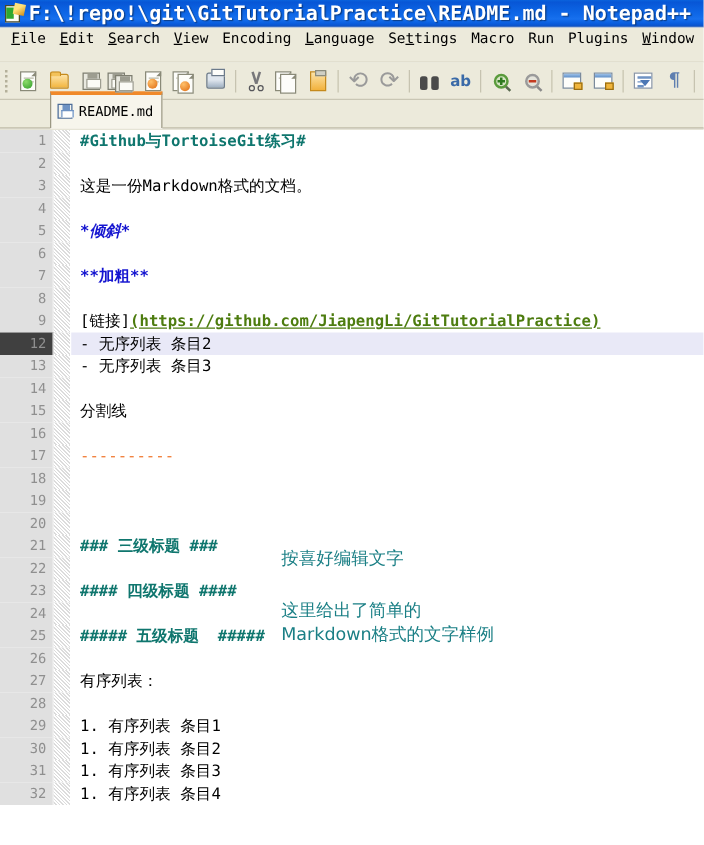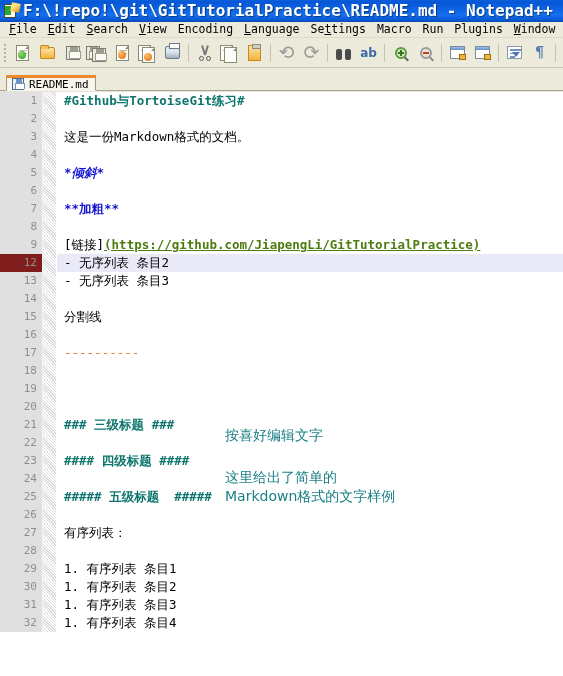--- a/index.html
+++ b/index.html
@@ -48,23 +48,23 @@
     font-family: "DejaVu Sans Mono", "Liberation Mono", monospace;
     font-size: 16px;
     font-weight: bold;
     letter-spacing: 0px;
     text-shadow: 1px 1px 1px rgba(0,0,0,.45);
     white-space: nowrap;
   }
 
   
   #menubar {
-    height: 16px;
+    height: 28px;
     background: #eceadb;
-    display: flex; align-items: flex-end;
+    display: flex; align-items: flex-start;
     padding-left: 4px;
     border-bottom: 1px solid #dedbcb;
   }
   .menu-item {
     font-family: "DejaVu Sans Mono", "Liberation Mono", monospace;
     font-size: 11.5px;
     color: #000;
     padding: 1px 6px 1px 5px;
     white-space: nowrap;
     cursor: default;
@@ -244,30 +244,31 @@
 
   
   #tabbar {
     height: 23px;
     background: #eceadb;
     display: flex; align-items: flex-end;
     border-bottom: 1px solid #a9a690;
     padding-left: 6px;
   }
   #tab-active {
-    height: 16px;
+    height: 30px;
     background: #f7f5ec;
     border: 1px solid #9b9884;
     border-top: 3px solid #f0892a;
     border-bottom: 1px solid #f7f5ec;
     display: flex; align-items: center;
     padding: 0 6px 0 5px;
     gap: 5px;
     margin-bottom: -1px;
     cursor: default;
+    margin-left: 34px;
   }
   .tab-floppy {
     width: 12px; height: 12px; flex: none;
     background: #f3f3ee; border: 1px solid #4d6d99; position: relative;
   }
   .tab-floppy:before {
     content:''; position:absolute; left:3px; top:0; width:6px; height:4px;
     background:#6f93c4;
   }
   .tab-floppy:after {
@@ -292,21 +293,21 @@
     width: 100%; height: 100%;
     overflow: hidden;
   }
   .row {
     position: relative;
     height: 18px;
     display: flex;
     align-items: stretch;
   }
   .row.cur .code { background: #e9e9f7; }
-  .row.cur .gutter { background: #7f1d1d; }
+  .row.cur .gutter { background: #404040; }
   .gutter {
     width: 43px; flex: none;
     background: #e0e0e0;
     border-right: 1px solid #f2f2f2;
     text-align: right;
     padding-right: 5px;
     font-family: "DejaVu Sans Mono", "Liberation Mono", monospace;
     font-size: 11px;
     color: #8f8f8f;
     line-height: 18px;

